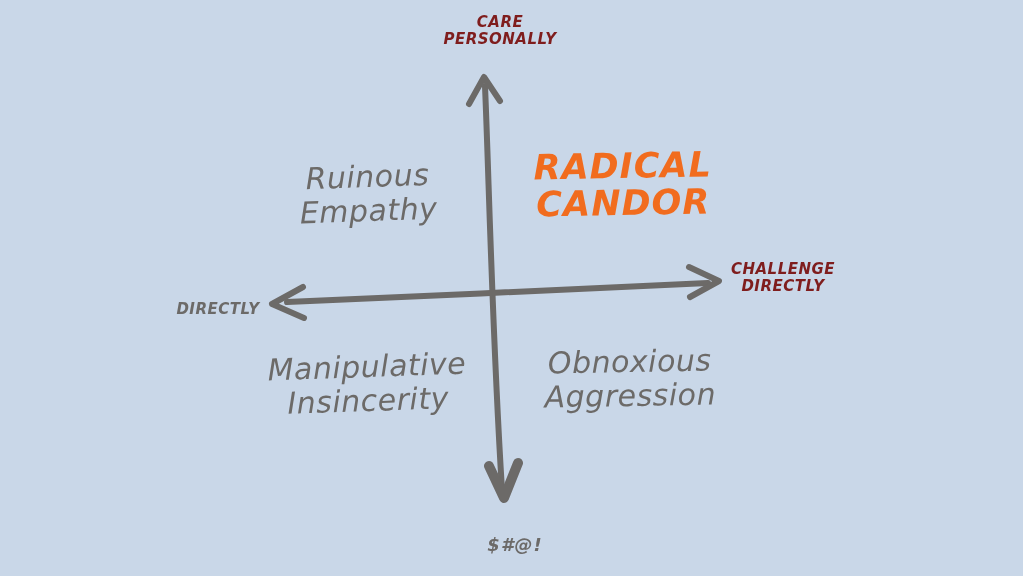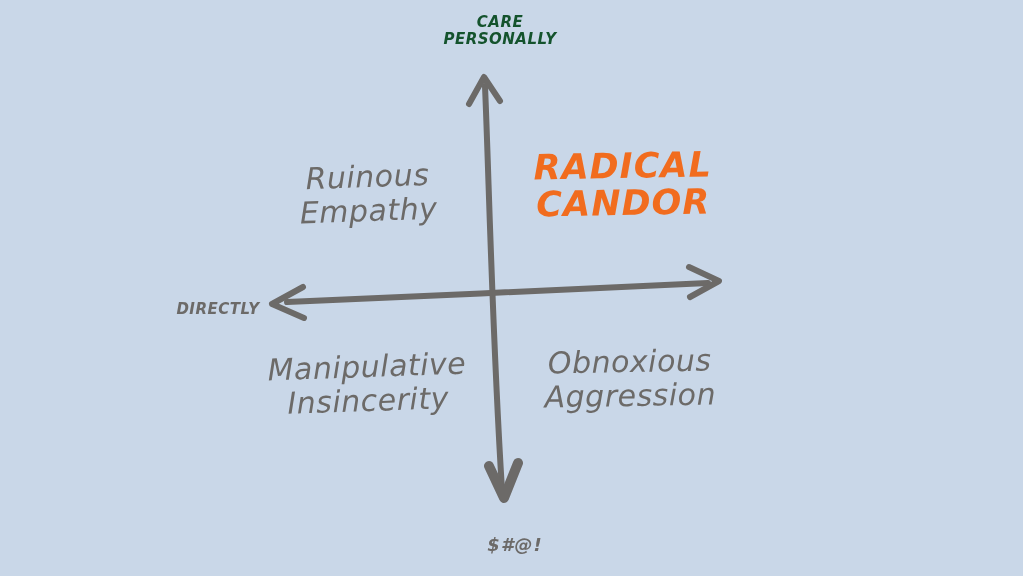--- a/index.html
+++ b/index.html
@@ -27,21 +27,21 @@
     line-height: 1.12;
     user-select: none;
   }
   .axis-label {
     font-weight: bold;
     font-style: italic;
     font-size: 15px;
     letter-spacing: 0.5px;
     line-height: 1.15;
   }
-  .orange { color: #14532d; }
+  .orange { color: #7f1d1d; }
   .gray   { color: #6c6a68; }
   .quad-label {
     font-style: italic;
     font-size: 30px;
     letter-spacing: 0.5px;
     color: #6c6a68;
   }
   .quad-title {
     font-weight: bold;
     font-style: italic;
@@ -79,20 +79,24 @@
 
       <path d="M 689 267 L 719 281 L 690 297" stroke-width="6"></path>
     </g>
   </svg>
 
   <div class="label axis-label orange" style="left:420px; top:14px; width:160px;">
     <span>CARE</span><br>
     <span>PERSONALLY</span>
   </div>
 
+  <div class="label axis-label orange" style="left:728px; top:261px; width:110px;">
+    <span>CHALLENGE</span><br>
+    <span>DIRECTLY</span>
+  </div>
 
   <div class="label axis-label gray" style="left:168px; top:301px; width:100px;">
     <span>DIRECTLY</span>
   </div>
 
   <div class="label swear-label gray" style="left:455px; top:535px; width:120px;">
     <span>$#@!</span>
   </div>
 
   <div class="label quad-label tilt-l" style="left:268px; top:160px; width:200px;">

